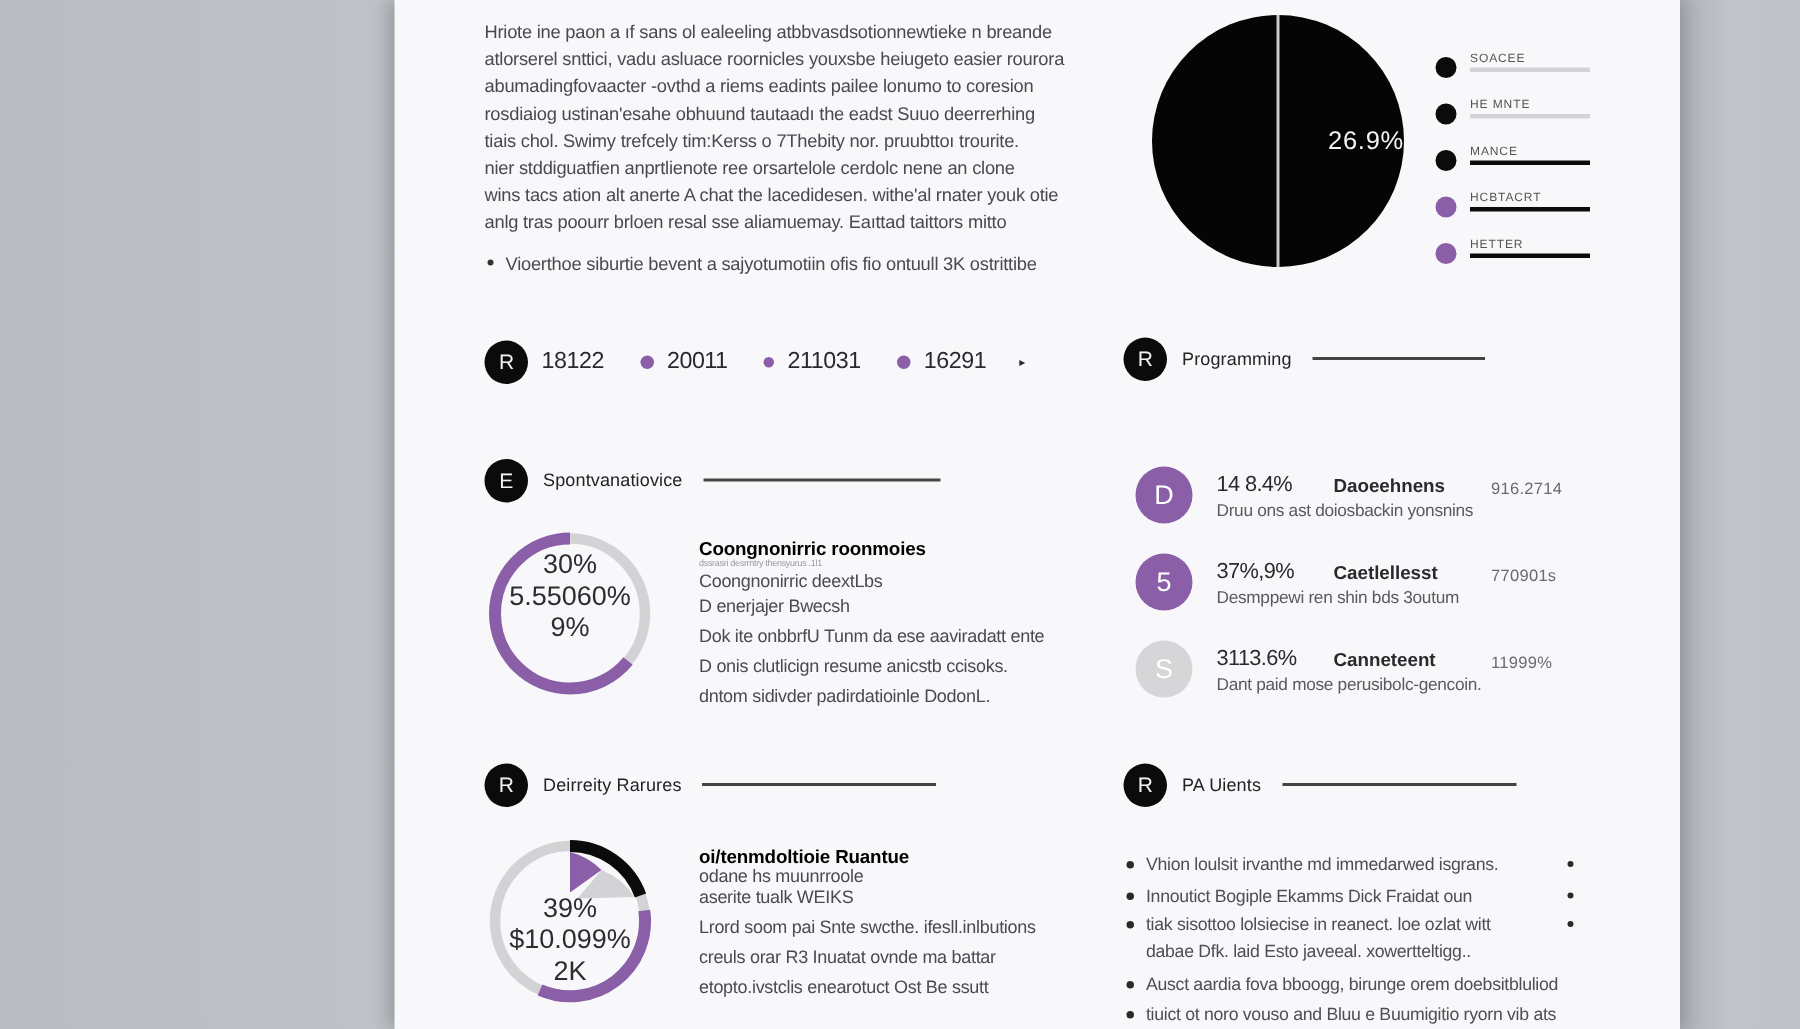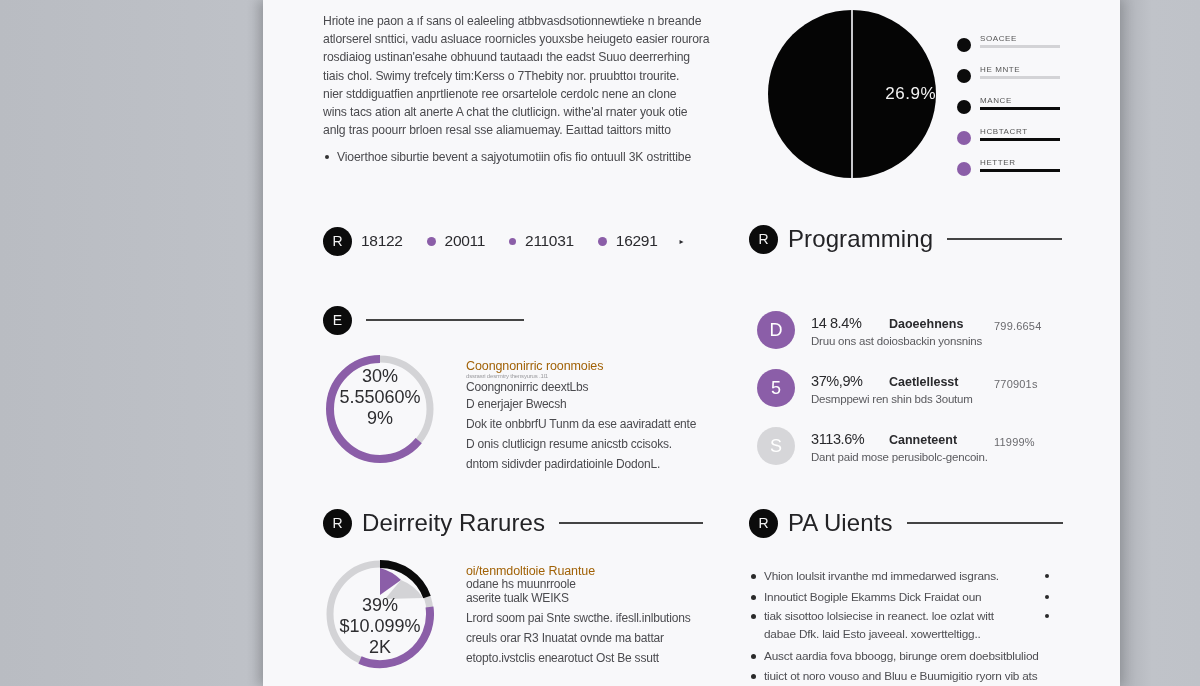--- a/index.html
+++ b/index.html
@@ -73,41 +73,41 @@
     }
     .stat-dot { width: 9px; height: 9px; border-radius: 50%; background: #8b5ea8; display: inline-block; }
     .stat-dot.small { width: 7px; height: 7px; }
     .stats-row .val { margin-left: 9px; }
     .stats-row .sep { margin-left: 24px; }
     .stats-row .arrow { margin-left: 22px; font-size: 8px; }
 
     
     .section-head { display: flex; align-items: center; height: 30px; }
     .section-head .title {
-      margin-left: 10px; font-size: 24px; color: #232326; white-space: nowrap; letter-spacing: 0.1px;
+      margin-left: 10px; font-size: 12px; color: #232326; white-space: nowrap; letter-spacing: 0.1px;
     }
     .section-head .rule { height: 1.5px; background: #444; margin-left: 14px; }
 
     .sec-spont { left: 60px; top: 305px; width: 380px; }
     .sec-prog  { left: 486px; top: 224px; width: 340px; }
     .sec-deir  { left: 60px; top: 508px; width: 380px; }
     .sec-pa    { left: 486px; top: 508px; width: 340px; }
 
     
     .donut { width: 110px; height: 110px; }
     .donut-1 { left: 62px; top: 354px; }
     .donut-2 { left: 62px; top: 559px; }
     .donut-text {
       position: absolute; left: 0; right: 0; text-align: center; font-size: 18px; color: #2d2d30;
       line-height: 21px;
     }
 
     
     .tblock { width: 250px; font-size: 12px; color: #4b4b4f; letter-spacing: -0.2px; }
-    .tblock .h { font-size: 12.5px; font-weight: normal; color: #a16207; white-space: nowrap; letter-spacing: -0.1px; }
+    .tblock .h { font-size: 12.5px; font-weight: bold; color: #000000; white-space: nowrap; letter-spacing: -0.1px; }
     .tblock .tiny { font-size: 6px; color: #9a9a9e; line-height: 7px; white-space: nowrap; }
     .tblock .sub { line-height: 14px; white-space: nowrap; }
     .tblock .body { line-height: 20px; white-space: nowrap; margin-top: 3px; }
     .tblock-1 { left: 203px; top: 359px; }
     .tblock-2 { left: 203px; top: 564px; }
     .tblock-2 .sub { line-height: 13.5px; }
 
     
     .prog-item { position: relative; height: 58px; width: 320px; }
     .prog-list { left: 494px; top: 309px; }
@@ -133,24 +133,25 @@
 </head>
 <body>
 
 <div class="bg-right"></div>
 
 <div class="page">
 
   <div class="abs intro">
     <p>Hriote ine paon a ıf sans ol ealeeling atbbvasdsotionnewtieke n breande</p>
     <p>atlorserel snttici, vadu asluace roornicles youxsbe heiugeto easier rourora</p>
+    <p>abumadingfovaacter -ovthd a riems eadints pailee lonumo to coresion</p>
     <p>rosdiaiog ustinan'esahe obhuund tautaadı the eadst Suuo deerrerhing</p>
     <p>tiais chol. Swimy trefcely tim:Kerss o 7Thebity nor. pruubttoı trourite.</p>
     <p>nier stddiguatfien anprtlienote ree orsartelole   cerdolc nene an clone</p>
-    <p>wins tacs ation alt anerte A chat the clutlicign. withe'al rnater youk otie</p>
+    <p>wins tacs ation alt anerte A chat the lacedidesen. withe'al rnater youk otie</p>
     <p>anlg tras poourr brloen resal sse aliamuemay. Eaıttad taittors mitto</p>
     <div class="bullet">
       <div class="bullet-line"><span class="dot"></span><span>Vioerthoe siburtie bevent a sajyotumotiin ofis fio ontuull 3K ostrittibe</span></div>
     </div>
   </div>
 
   <div class="abs big-pie">
     <div class="divider"></div>
     <div class="label">26.9%</div>
   </div>
@@ -199,41 +200,42 @@
     <span class="badge">R</span>
     <span class="title">Programming</span>
     <span class="rule" style="width:115px"></span>
   </div>
 
   <div class="abs prog-list">
     <div class="prog-item">
       <span class="circ" style="background:#8b5ea8">D</span>
       <span class="pct">14 8.4%</span>
       <span class="name">Daoeehnens</span>
-      <span class="num">799.6654</span>
+      <span class="num">916.2714</span>
       <span class="desc">Druu ons ast doiosbackin yonsnins</span>
     </div>
     <div class="prog-item">
       <span class="circ" style="background:#8b5ea8">5</span>
       <span class="pct">37%,9%</span>
       <span class="name">Caetlellesst</span>
       <span class="num">770901s</span>
       <span class="desc">Desmppewi ren shin bds 3outum</span>
     </div>
     <div class="prog-item">
       <span class="circ" style="background:#d6d6d9">S</span>
       <span class="pct">3113.6%</span>
       <span class="name">Canneteent</span>
       <span class="num">11999%</span>
       <span class="desc">Dant paid mose perusibolc-gencoin.</span>
     </div>
   </div>
 
   <div class="abs section-head sec-spont">
     <span class="badge">E</span>
+    <span class="title">Spontvanatiovice</span>
     <span class="rule" style="width:158px"></span>
   </div>
 
   <div class="abs donut donut-1">
     <svg width="110" height="110" viewBox="0 0 110 110">
       <circle cx="55" cy="55" r="50" fill="none" stroke="#d3d3d6" stroke-width="7"></circle>
       <circle cx="55" cy="55" r="50" fill="none" stroke="#8b5ea8" stroke-width="8" stroke-dasharray="201 314" transform="rotate(-90 55 55) scale(1,-1) translate(0,-110)"></circle>
     </svg>
     <div class="donut-text" style="top:12px">
       <div>30%</div>

